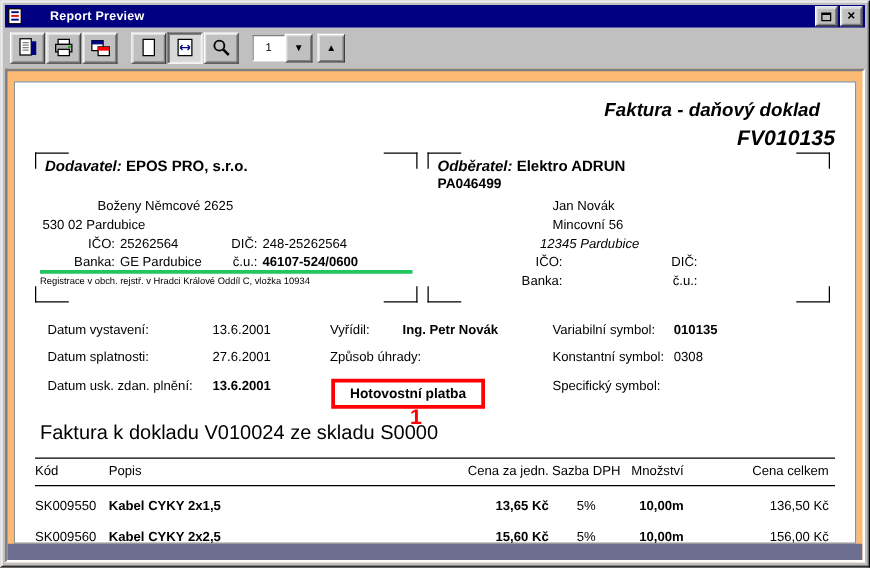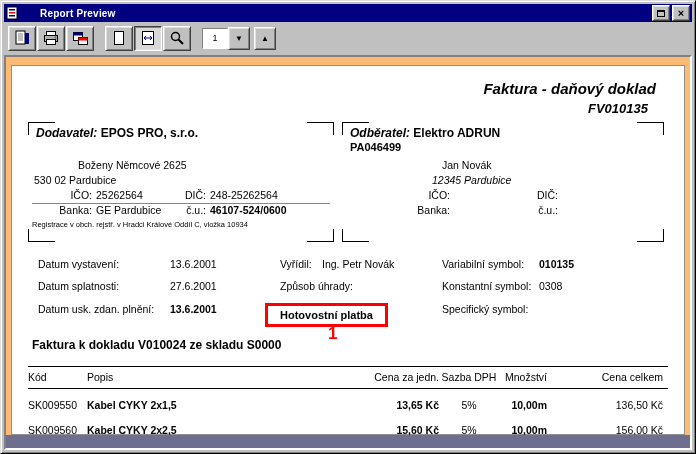--- a/index.html
+++ b/index.html
@@ -26,50 +26,50 @@
   .spin-btn{width:20px;height:21px;background:#c0c0c0;border:1px solid;border-color:#fff #404040 #404040 #fff;
     box-shadow:inset 1px 1px 0 #dfdfdf, inset -1px -1px 0 #808080;display:flex;align-items:center;justify-content:center;
     font-size:8px;color:#000;}
   
   .preview{flex:1;margin-top:1px;position:relative;border:2px solid;border-color:#808080 #fff #fff #808080;
     background:#fdba74;overflow:hidden;}
   .hscroll{position:absolute;left:0;right:0;bottom:0;height:13px;background:var(--scroll_strip,#6e6e91);}
   .page{position:absolute;left:5px;right:5px;top:8px;bottom:13px;background:#fff;border:1px solid #909090;color:#000;}
   
   .doc-title{position:absolute;top:14px;right:28px;font-size:15px;font-weight:bold;font-style:italic;}
-  .doc-number{position:absolute;top:35px;right:36px;font-size:13px;font-weight:bold;font-style:italic;}
+  .doc-number{position:absolute;top:35px;right:16px;font-size:17px;font-weight:bold;font-style:italic;}
   .party{position:absolute;top:56px;height:120px;}
   .party.supplier{left:16px;width:306px;}
   .party.customer{left:330px;width:322px;}
   .cm{position:absolute;width:26px;height:12px;}
   .cm.tl{top:0;left:0;border-top:1px solid #000;border-left:1px solid #000;}
   .cm.tr{top:0;right:0;border-top:1px solid #000;border-right:1px solid #000;}
   .cm.bl{bottom:0;left:0;border-bottom:1px solid #000;border-left:1px solid #000;}
   .cm.br{bottom:0;right:0;border-bottom:1px solid #000;border-right:1px solid #000;}
   .party-head{position:absolute;top:4px;left:8px;font-size:12px;white-space:nowrap;}
   .party-head .plabel{font-weight:bold;font-style:italic;}
   .party-head .pname{font-weight:bold;text-align:right;}
   .party-code{position:absolute;top:19px;left:8px;font-size:11px;font-weight:bold;}
   .plines{position:absolute;top:36px;left:4px;right:2px;font-size:10.5px;line-height:15px;}
   .ln{white-space:nowrap;height:15px;}
   .pair{display:grid;column-gap:4px;}
   .supplier .pair{grid-template-columns:60px 66px 40px auto;}
   .customer .pair{grid-template-columns:104px 56px 44px auto;}
   .pair .lbl{text-align:right;}
   .bold{font-weight:bold;}
-  .reg{position:absolute;bottom:13px;left:4px;right:4px;border-top:1px solid #22c55e;padding-top:16px;
+  .reg{position:absolute;bottom:13px;left:4px;right:4px;border-top:3px solid #22c55e;padding-top:1px;
     font-size:7.5px;white-space:nowrap;overflow:hidden;color:#000;}
   .drow{position:absolute;left:16px;right:10px;height:18px;font-size:10.5px;}
   .drow span{position:absolute;top:0;white-space:nowrap;}
-  .dc1l{left:10px;} .dc1v{left:142px;} .dc2l{left:252px;} .dc2v{left:294px;} .dc3l{left:414px;} .dc3v{left:511px;}
+  .dc1l{left:10px;} .dc1v{left:142px;} .dc2l{left:236px;} .dc2v{left:294px;font-weight:bold;} .dc3l{left:414px;} .dc3v{left:511px;}
   .drow.r1{top:192px;} .drow.r2{top:214px;} .drow.r3{top:237px;}
   .payment-box{position:absolute;left:237px;top:-8px;border:3px solid var(--annotation,#f00);
     padding:3px 12px;font-weight:bold;font-size:11px;background:#fff;white-space:nowrap;}
   .annotation{position:absolute;left:316px;top:258px;color:var(--annotation,#f00);font-weight:bold;font-size:17px;}
-  .subtitle{position:absolute;left:20px;top:272px;font-size:12px;font-weight:bold;}
+  .subtitle{position:absolute;left:20px;top:272px;font-size:16px;font-weight:normal;}
   .thead{position:absolute;left:16px;right:16px;top:300px;height:21px;border-top:1px solid #000;border-bottom:1px solid #000;font-size:10.5px;}
   .thead span{position:absolute;top:4px;font-weight:normal;white-space:nowrap;}
   .trow{position:absolute;left:16px;right:16px;height:16px;font-size:10.5px;}
   .trow span{position:absolute;top:0;white-space:nowrap;}
   .trow.i0{top:333px;} .trow.i1{top:358px;}
   .c-code{left:0;} .c-name{left:59px;}
   .c-price{left:326px;width:85px;text-align:right;}
   .c-vat{left:411px;width:60px;text-align:center;}
   .c-qty{left:462px;width:57px;text-align:right;}
   .c-total{left:525px;width:110px;text-align:right;}
@@ -193,20 +193,21 @@
           <i class="cm tr"></i>
         <i class="cm bl"></i>
           <i class="cm br"></i>
         <div class="party-head">
           <span class="plabel">Odběratel:</span>
           <span class="pname">Elektro ADRUN</span>
         </div>
         <div class="party-code">PA046499</div>
         <div class="plines">
           <div class="ln" style="padding-left:96px;">Jan Novák</div>
+          <div class="ln" style="padding-left:96px;">Mincovní 56</div>
           <div class="ln" style="padding-left:86px;font-style:italic;">12345 Pardubice</div>
           <div class="ln pair">
             <span class="lbl">IČO:</span>
             <span></span>
             <span class="lbl">DIČ:</span>
             <span></span>
           </div>
           <div class="ln pair">
             <span class="lbl">Banka:</span>
             <span></span>

